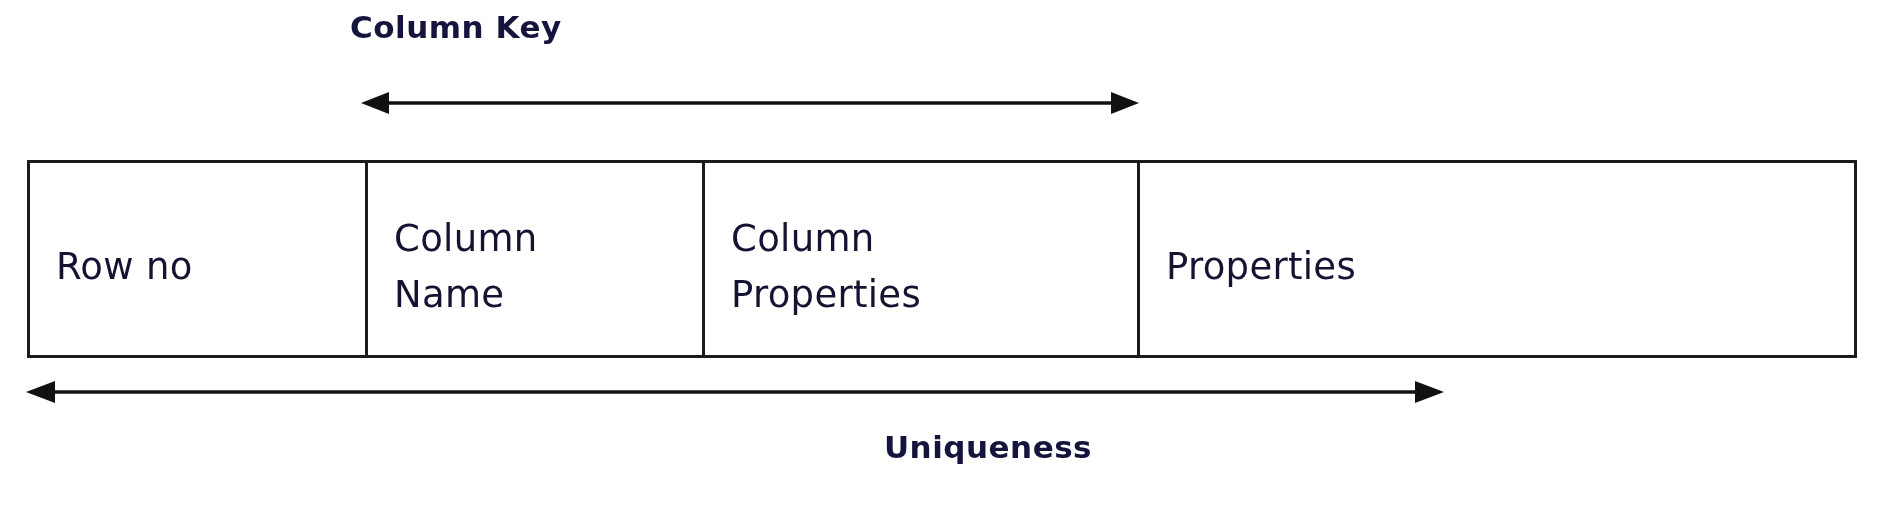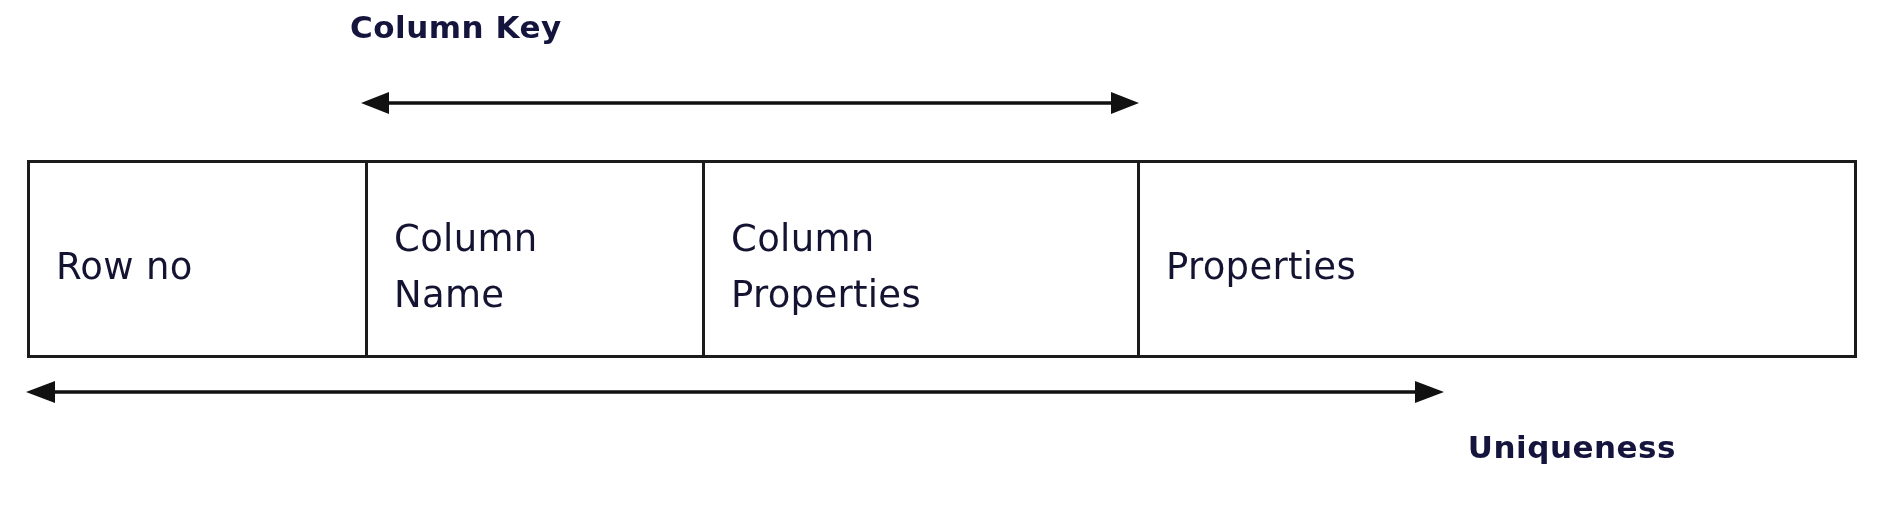--- a/index.html
+++ b/index.html
@@ -35,21 +35,21 @@
     top: 12px;
     width: 1566px;
     text-align: left;
     padding-left: 350px;
     box-sizing: border-box;
   }
   #label-uniqueness {
     left: 0;
     top: 432px;
     width: 1676px;
-    text-align: right;
+    text-align: center;
     padding-left: 300px;
     box-sizing: border-box;
   }
 
   
   .arrow-svg {
     position: absolute;
     overflow: visible;
   }
   #arrow-column-key {

